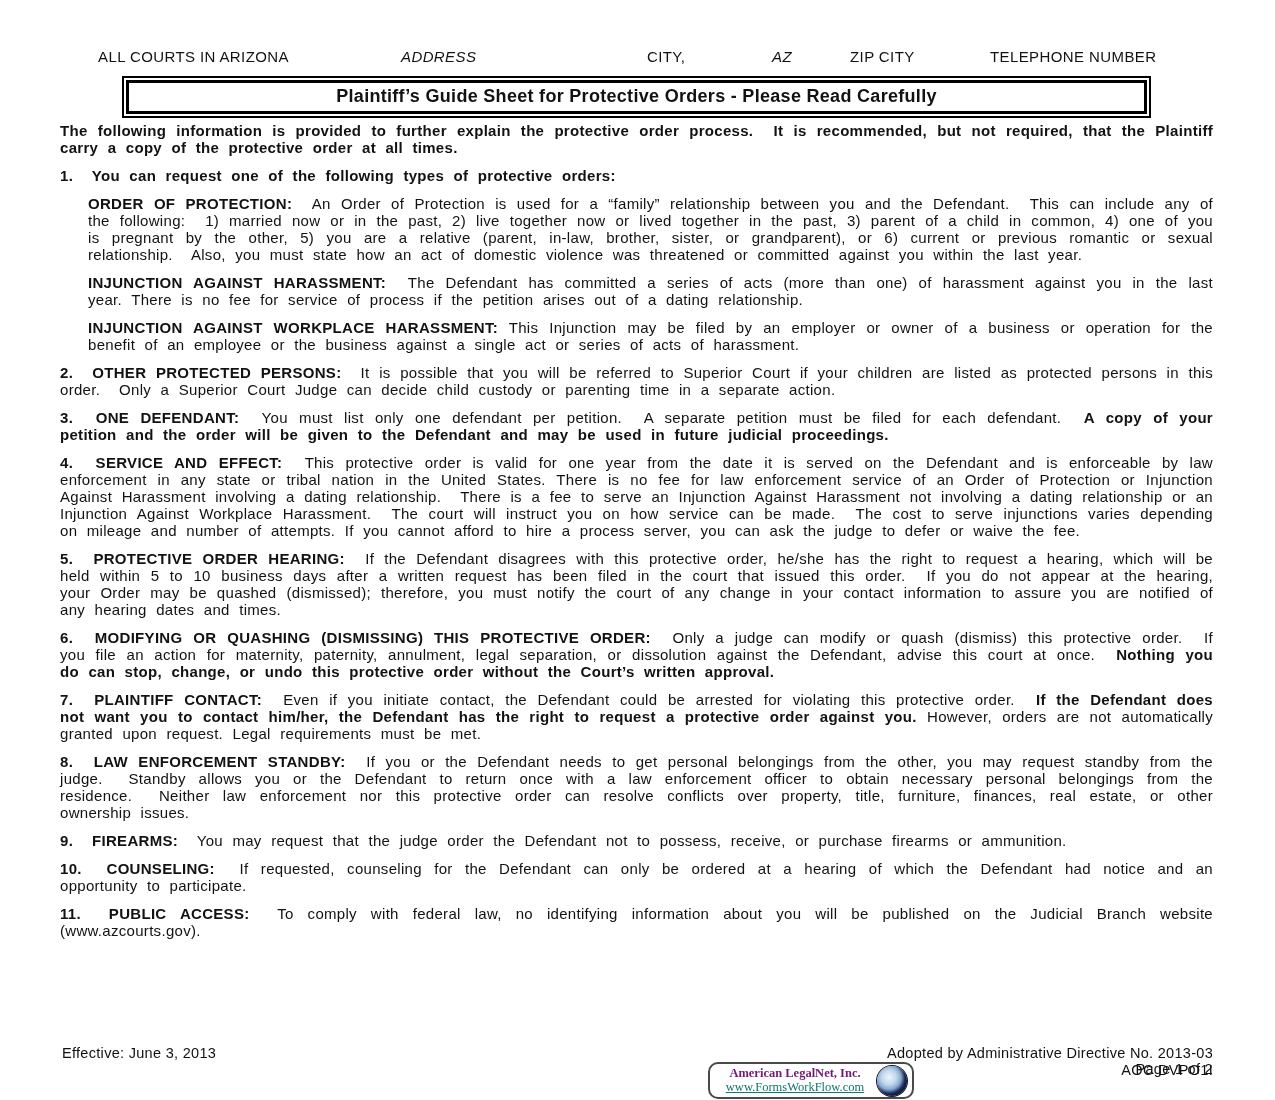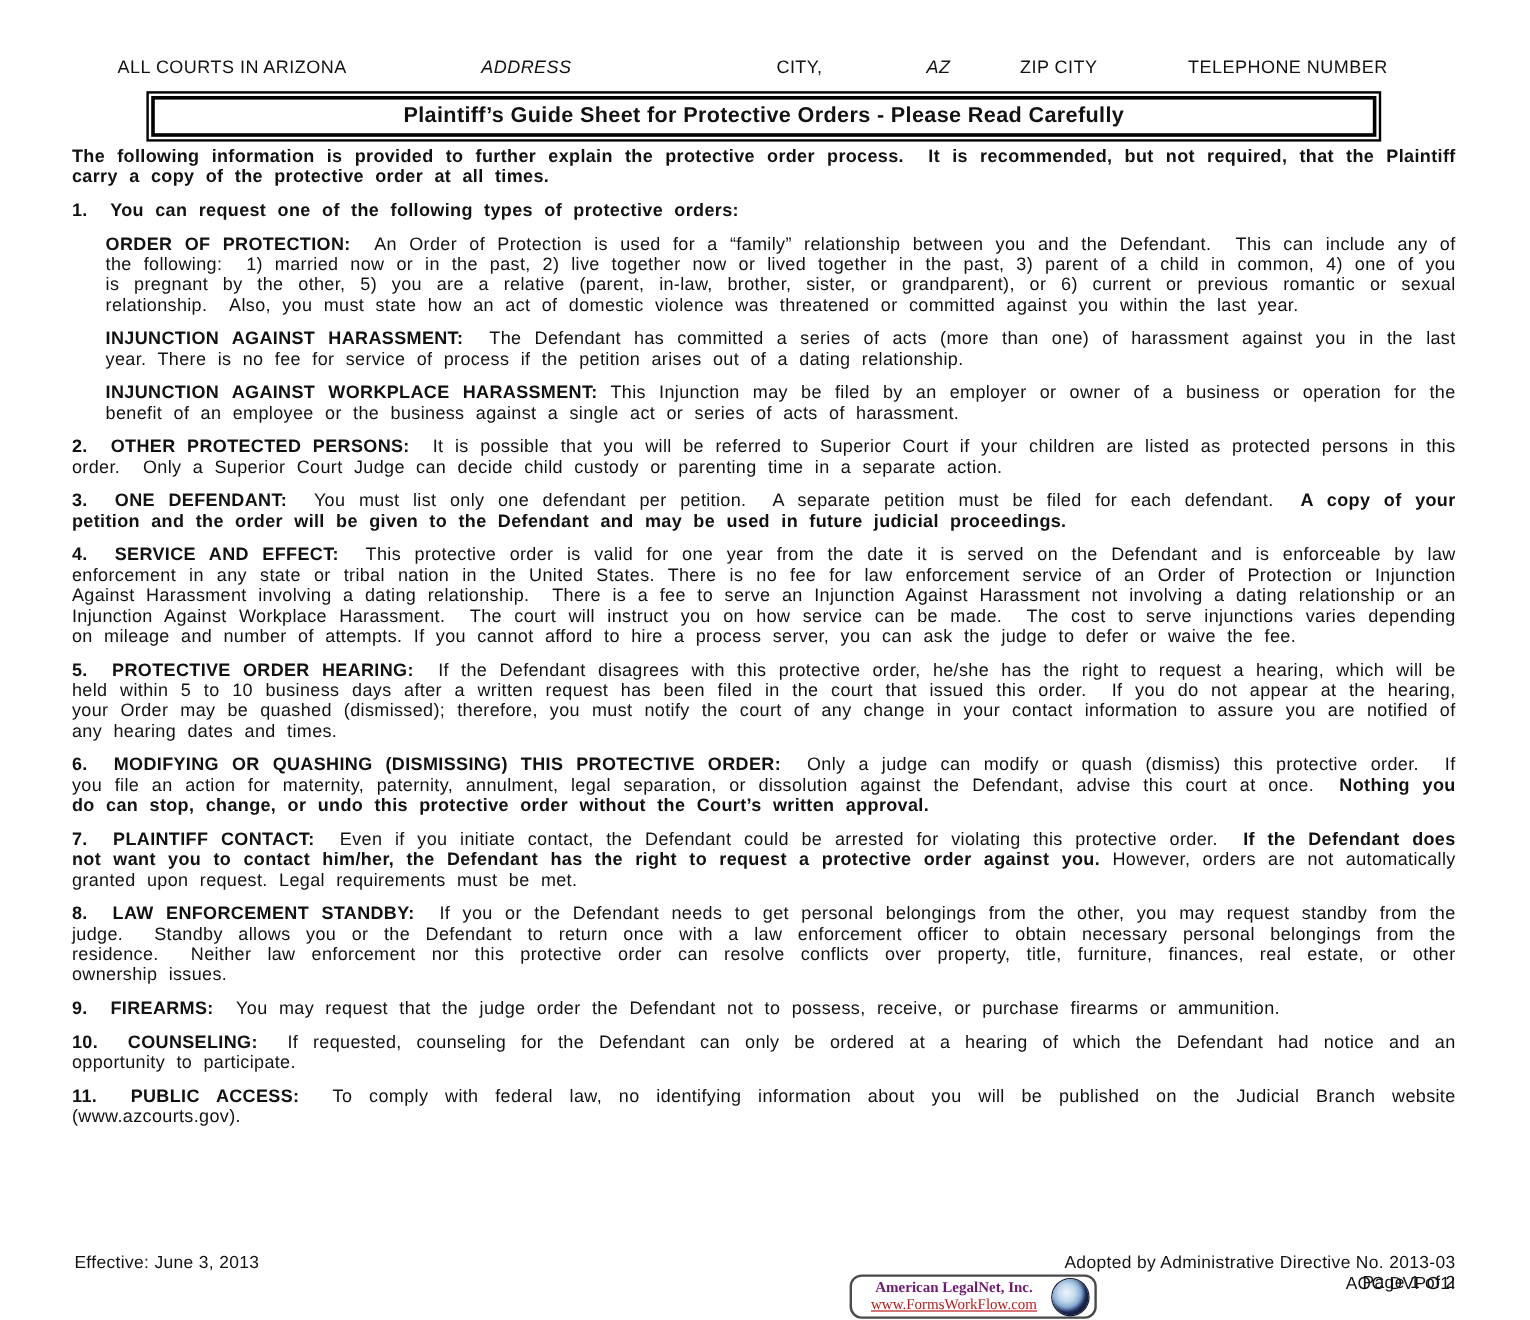--- a/index.html
+++ b/index.html
@@ -98,21 +98,21 @@
     font-weight: bold;
     font-size: 12.5px;
     line-height: 13px;
     color: #701a75;
     white-space: nowrap;
   }
   .legalnet-url {
     font-family: "Liberation Serif", serif;
     font-size: 12.5px;
     line-height: 15px;
-    color: #b91c1c;
+    color: #0f766e;
     text-decoration: underline;
     white-space: nowrap;
     cursor: pointer;
   }
   .globe {
     width: 30px; height: 30px;
     border-radius: 50%;
     background: radial-gradient(circle at 40% 38%,
       #eef5fb 0%, #c2d8ec 28%, #86abd1 46%, #24366c 62%, #131e49 100%);
     box-shadow: 0 0 0 1px #0e1735, inset -2px -2px 3px rgba(0,0,0,0.45);

